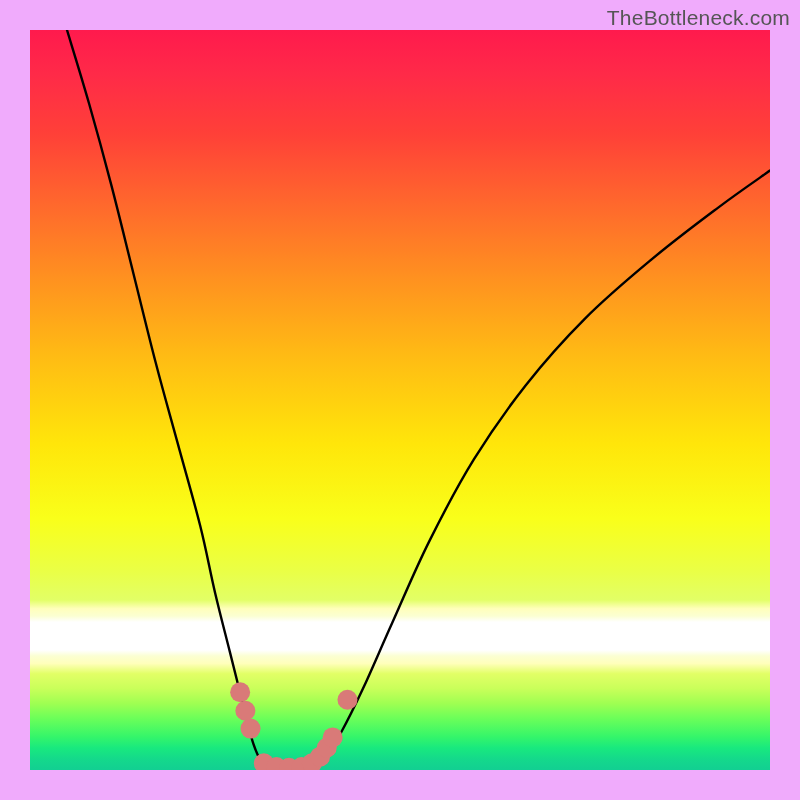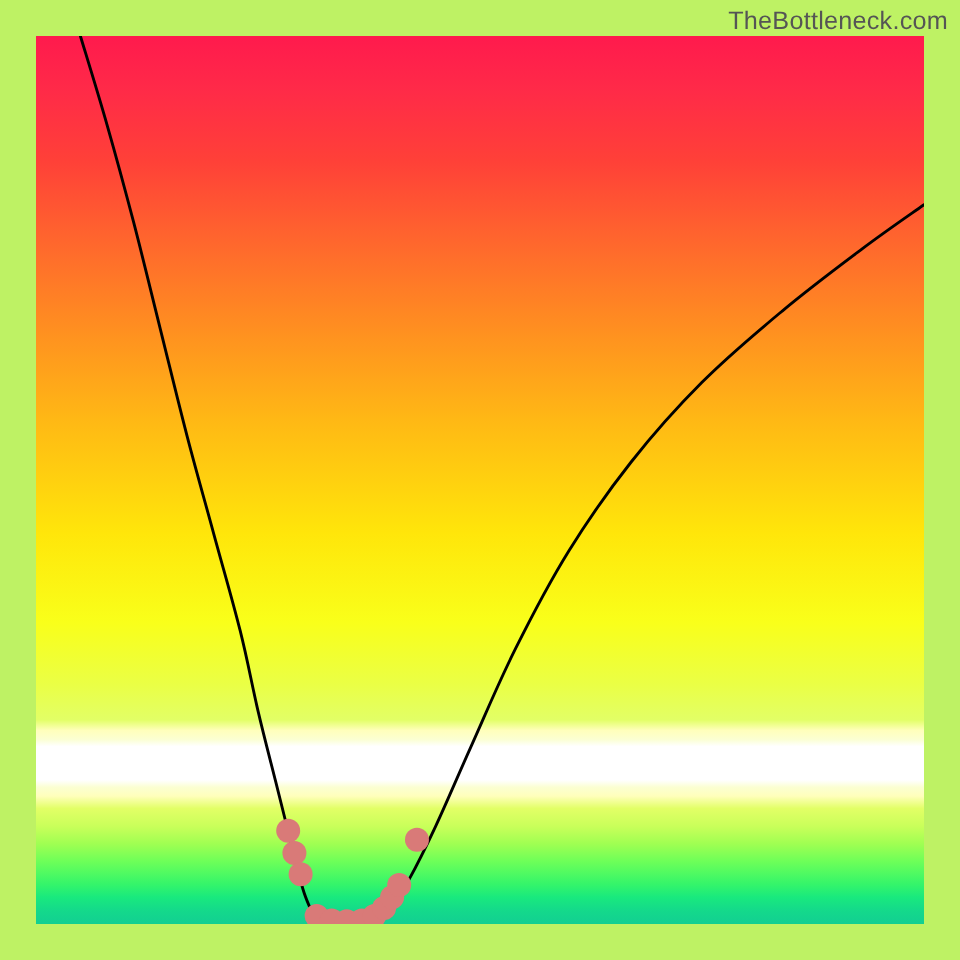--- a/index.html
+++ b/index.html
@@ -7,21 +7,21 @@
     padding: 0;
     width: 800px;
     height: 800px;
     background: #000;
     overflow: hidden;
     font-family: Arial, Helvetica, sans-serif;
   }
   .frame {
     position: absolute;
     inset: 0;
-    background: #bef264;
+    background: #f0abfc;
     padding-left: 36px;
   }
   .plot-area {
     position: absolute;
     left: 30px;
     top: 30px;
     width: 740px;
     height: 740px;
     overflow: hidden;
   }

